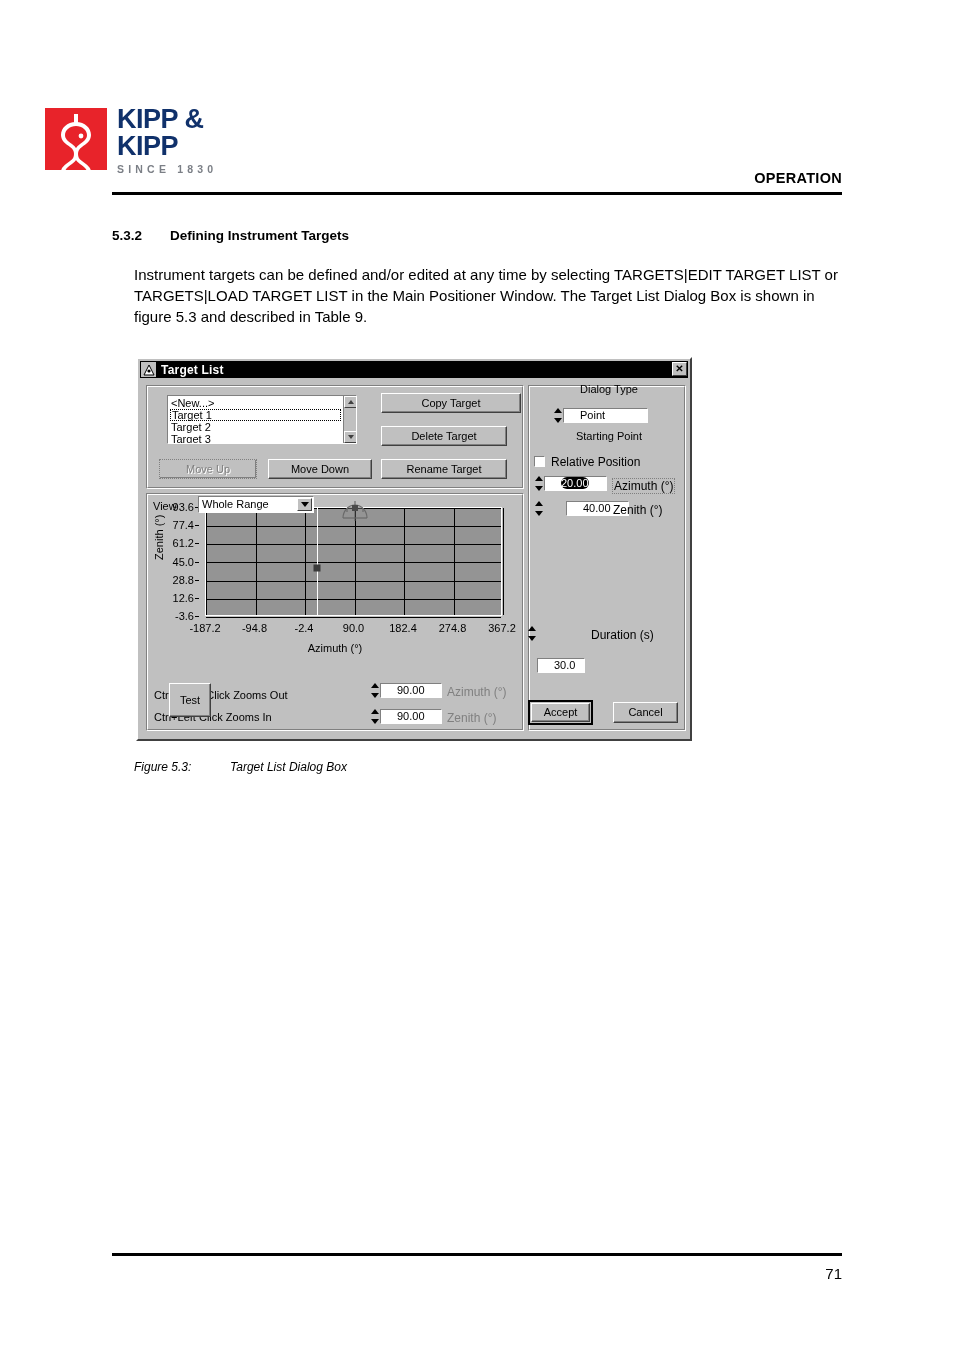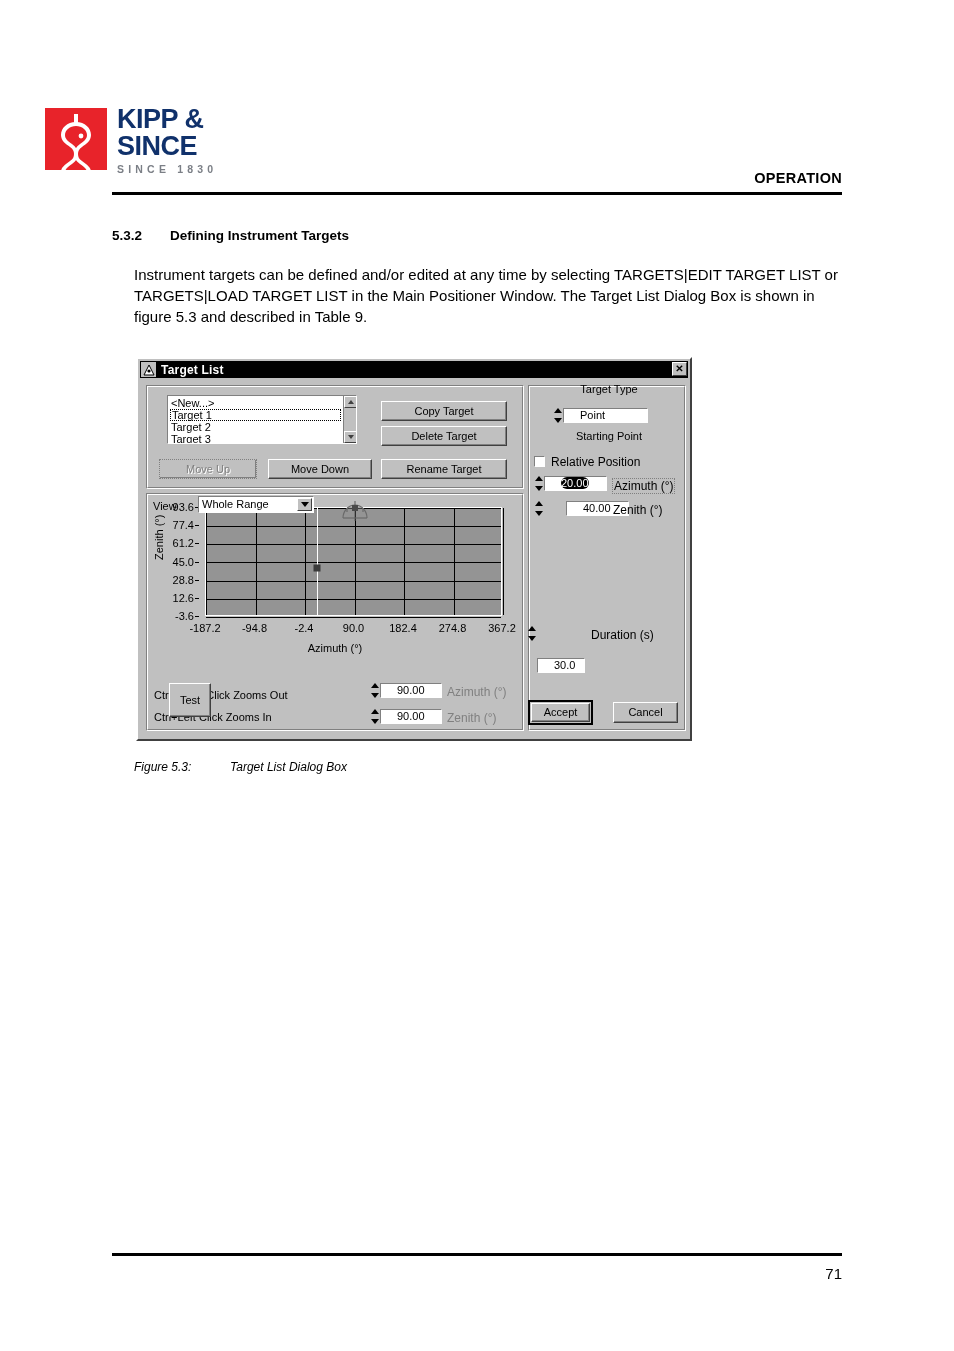--- a/index.html
+++ b/index.html
@@ -263,21 +263,21 @@
     text-align: center;
     color: #000;
     line-height: 1;
     display: flex;
     align-items: center;
     justify-content: center;
     user-select: none;
   }
   .btn.disabled { color: #808080; text-shadow: 1px 1px 0 #ffffff; border: 1px dotted #808080; }
 
-  #btn-copy   { left: 233px; top: 14px;  width: 126px; height: 20px; }
+  #btn-copy   { left: 233px; top: 6px;  width: 140px; height: 20px; }
   #btn-delete { left: 233px; top: 39px; width: 126px; height: 20px; }
   #btn-rename { left: 233px; top: 72px; width: 126px; height: 20px; }
   #btn-moveup { left: 11px;  top: 72px; width: 98px;  height: 20px; }
   #btn-movedn { left: 120px; top: 72px; width: 104px; height: 20px; }
   #btn-test   { left: 169px; top: 683px; width: 42px;  height: 34px; }
 
   
   .view-label {
     position: absolute;
     left: 153px; top: 500px;
@@ -459,21 +459,21 @@
       <rect width="62" height="62" fill="#e8232a"></rect>
       <g fill="#ffffff">
         <rect x="29" y="6" width="4" height="11"></rect>
         <path d="M31 14c-9 0-15 6-15 13 0 6 5 9 9 12 3 2 4 4 4 7 0 3-1 5-4 7-4 3-9 6-9 11h4c0-3 4-6 7-8 4-3 6-6 6-10s-2-7-6-10c-4-3-7-5-7-9 0-5 5-9 11-9s11 4 11 9c0 4-3 6-7 9-4 3-6 6-6 10s2 7 6 10c3 2 7 5 7 8h4c0-5-5-8-9-11-3-2-4-4-4-7 0-3 1-5 4-7 4-3 9-6 9-12 0-7-6-13-15-13z"></path>
         <circle cx="36" cy="28" r="2.4"></circle>
       </g>
     </svg>
   </div>
   <div class="logo-text">
     <span class="logo-line1">KIPP &amp;</span>
-    <span class="logo-line2">SINCE</span>
+    <span class="logo-line2">KIPP</span>
     <span class="logo-since">SINCE 1830</span>
   </div>
 </div>
 
 <div class="header-right">OPERATION</div>
 <div class="header-rule"></div>
 
 <div class="sec-num">5.3.2</div>
 <div class="sec-title">Defining Instrument Targets</div>
 <div class="body-para">Instrument targets can be defined and/or edited at any time by selecting TARGETS|EDIT TARGET LIST or TARGETS|LOAD TARGET LIST in the Main Positioner Window. The Target List Dialog Box is shown in figure 5.3 and described in Table 9.</div>
@@ -594,21 +594,21 @@
 <div class="numfield" style="left:380px; top:683px; width:62px;">90.00</div>
 <div class="unit gray" style="left:447px; top:685px;">Azimuth (°)</div>
 
 <div class="spin" style="left:370px; top:709px;">
     <i class="up"></i>
     <i class="dn"></i>
   </div>
 <div class="numfield" style="left:380px; top:709px; width:62px;">90.00</div>
 <div class="unit gray" style="left:447px; top:711px;">Zenith (°)</div>
 
-<div class="rp-title" style="left:530px; width:158px;">Target Type</div>
+<div class="rp-title" style="left:530px; width:158px;">Dialog Type</div>
 
 <div class="spin" style="left:553px; top:408px;">
     <i class="up"></i>
     <i class="dn"></i>
   </div>
 <div class="numfield" style="left:563px; top:408px; width:85px;">Point</div>
 
 <div class="rp-sub" style="left:530px; width:158px;">Starting Point</div>
 
 <div class="checkbox-box" style="left:534px; top:456px;"></div>

